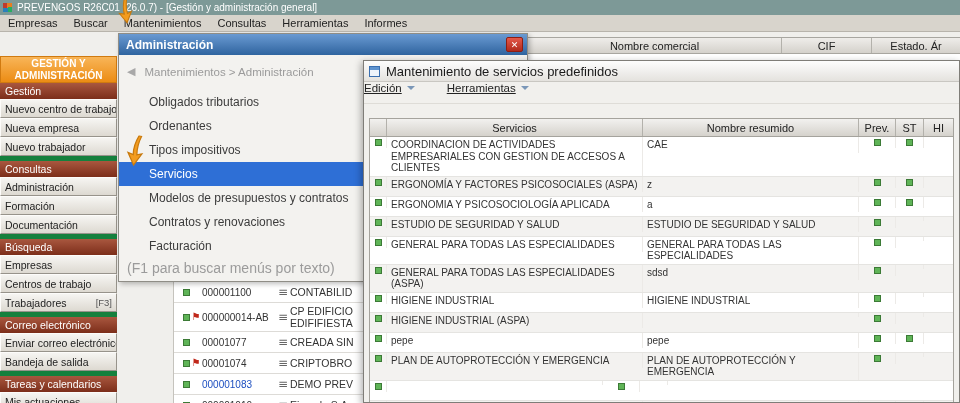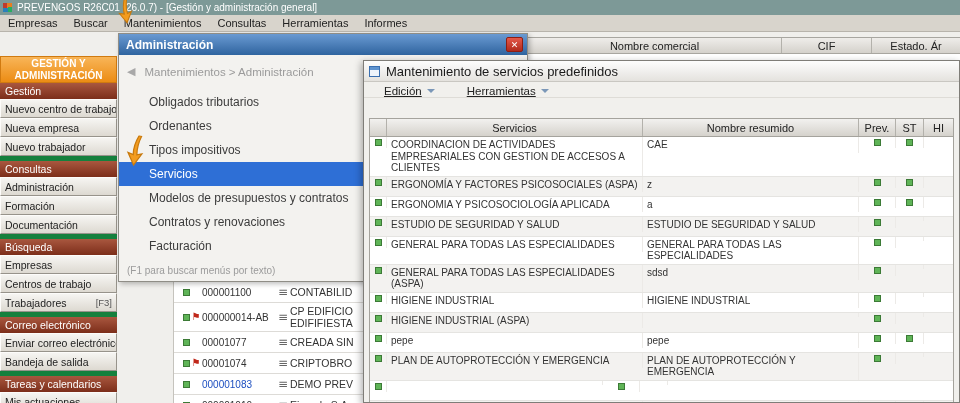--- a/index.html
+++ b/index.html
@@ -61,30 +61,30 @@
   .ap-close { width:17px; height:15px; background:linear-gradient(#e4584a,#b02a1c); border:1px solid #8f1d12;
     border-radius:2px; color:#fff; font-size:9px; display:flex; align-items:center; justify-content:center;
     font-family:"DejaVu Sans", sans-serif; }
   .ap-body { position:absolute; top:21px; left:0; right:0; bottom:0; }
   .ap-bc { margin:10px 0 0 8px; color:#9b9b9b; font-size:11.5px; display:flex; align-items:center; gap:9px; }
   .ap-bc .back { color:#a8a8a8; font-size:11px; font-family:"DejaVu Sans", sans-serif; }
   .ap-items { margin-top:12px; }
   .ap-item { height:24px; line-height:24px; padding-left:30px; font-size:12px; color:#3c3c3c;
     white-space:nowrap; overflow:hidden; }
   .ap-item.sel { background:#2e6fd6; color:#fff; }
-  .ap-footer { position:absolute; left:8px; bottom:5px; color:#9b9b9b; font-size:10px; }
+  .ap-footer { position:absolute; left:8px; bottom:5px; color:#9b9b9b; font-size:14px; }
 
   
   .dialog { position:absolute; left:363px; top:60px; width:597px; height:343px; background:#f1f0ed;
     border:1px solid #7f7d78; box-shadow:-2px 2px 7px rgba(0,0,0,.3); z-index:4; overflow:hidden; }
   .dlg-title { height:21px; background:linear-gradient(#fdfdfd,#e4e2de); border-bottom:1px solid #c9c7c2;
     display:flex; align-items:center; gap:6px; padding-left:5px; font-size:13px; color:#1a1a1a; }
   .dlg-icon { width:11px; height:11px; flex:0 0 11px; border:1px solid #3a6fb0;
     background:linear-gradient(#5e93cf 0 3px, #eef4fb 3px); }
-  .dlg-menu { height:16px; display:flex; align-items:flex-end; gap:32px; padding-left:20px;
+  .dlg-menu { height:22px; display:flex; align-items:flex-start; gap:32px; 
     border-bottom:1px solid #dedcd7; }
   .dlg-menu-item { font-size:11.5px; color:#222; display:flex; align-items:center; gap:5px; }
   .dlg-menu-item .mlabel { text-decoration:underline; }
   .caret { width:0; height:0; border-left:4px solid transparent; border-right:4px solid transparent;
     border-top:4px solid #7b97b8; }
   .dlg-table { position:absolute; left:5px; right:5px; top:57px; bottom:0; border:1px solid #a5a39d;
     border-bottom:none; background:#fff; overflow:hidden; }
   .t-head { display:flex; height:18px; background:linear-gradient(#f2f1ef,#d5d2cc); border-bottom:1px solid #a5a39d; }
   .t-head .cell { display:flex; align-items:center; justify-content:center; font-size:11px; color:#222;
     border-right:1px solid #b3b1ab; overflow:hidden; white-space:nowrap; }

